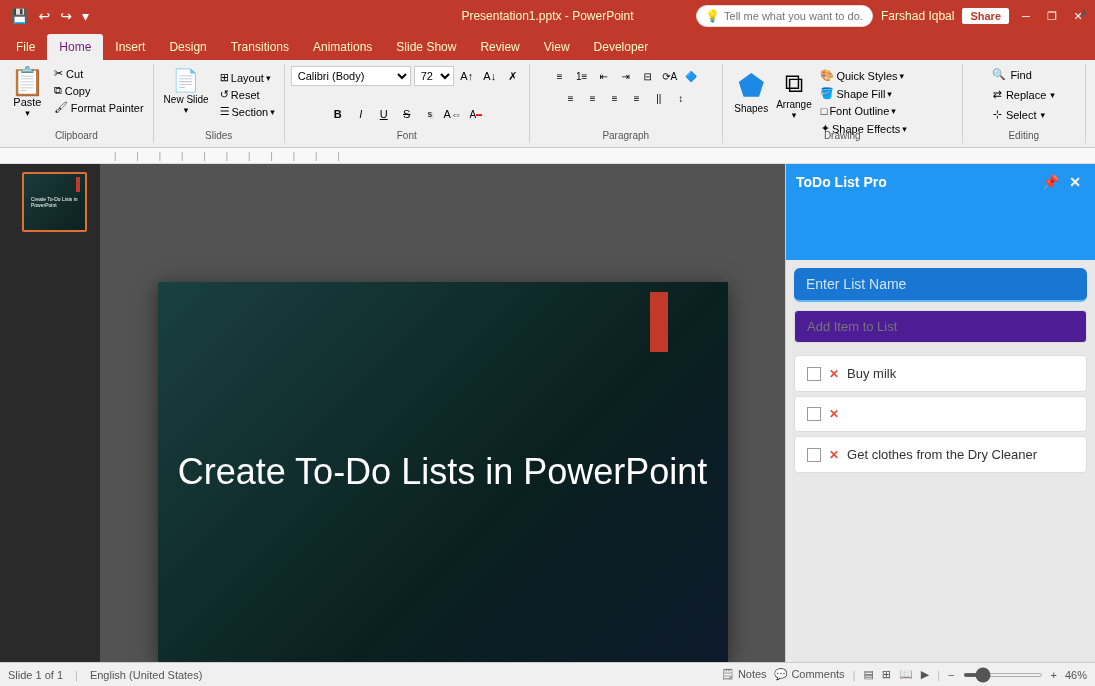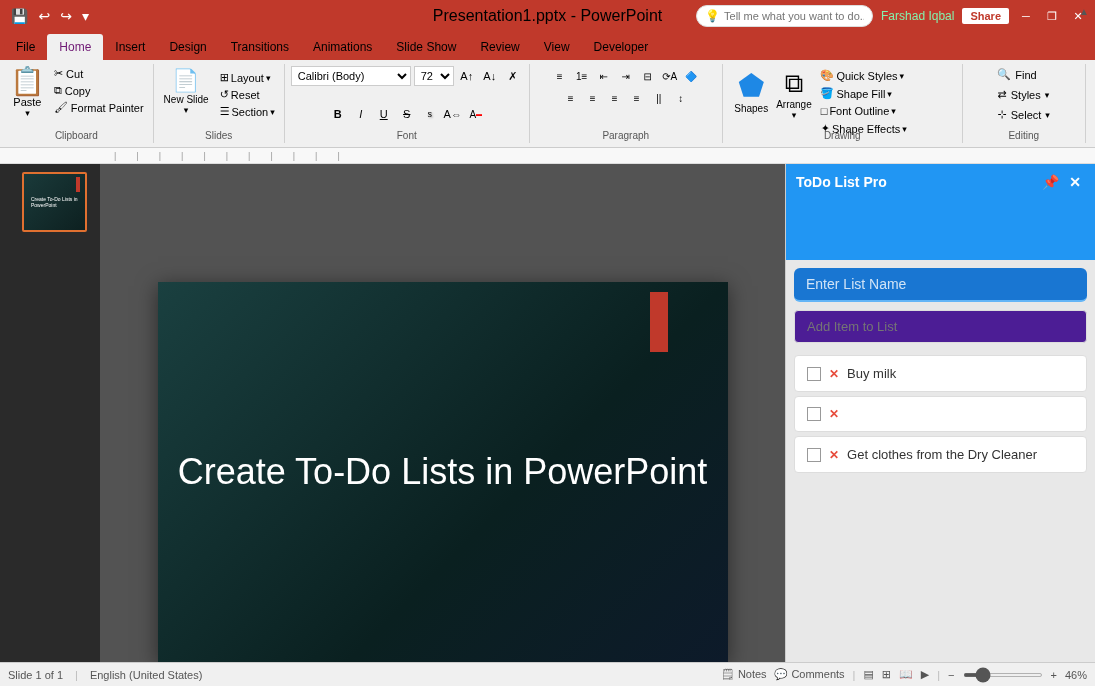--- a/index.html
+++ b/index.html
@@ -9,37 +9,37 @@
     .title-bar {
       background: #c0392b;
       height: 32px;
       display: flex;
       align-items: center;
       justify-content: space-between;
       padding: 0 8px;
       color: white;
     }
     .title-bar-left { display: flex; align-items: center; gap: 6px; }
-    .title-bar-center { position: absolute; left: 50%; transform: translateX(-50%); font-size: 16px; color: #000000; }
+    .title-bar-center { position: absolute; left: 50%; transform: translateX(-50%); font-size: 12px; color: #fef9c3; }
     .title-btn { width: 18px; height: 18px; display: flex; align-items: center; justify-content: center; font-size: 11px; color: white; cursor: pointer; }
     .quick-access { display: flex; gap: 4px; align-items: center; }
     .qa-btn { color: white; font-size: 14px; cursor: pointer; padding: 2px 3px; }
 
     
     .ribbon-tabs {
       background: #c0392b;
       height: 28px;
       display: flex;
       align-items: flex-end;
       padding: 0 4px;
     }
     .ribbon-tab {
       padding: 5px 12px;
       font-size: 12px;
-      color: #000000;
+      color: #fef9c3;
       cursor: pointer;
       border-radius: 3px 3px 0 0;
       height: 26px;
       display: flex;
       align-items: center;
     }
     .ribbon-tab.active { background: #f0f0f0; color: #701a75; }
 
     
     .ribbon {
@@ -357,21 +357,21 @@
       <span class="qa-btn" title="Redo">↪</span>
       <span class="qa-btn" title="Customize">▾</span>
     </div>
   </div>
   <div class="title-bar-center">Presentation1.pptx - PowerPoint</div>
   <div class="user-area">
     <div class="tell-me-box">
       <span>💡</span>
       <input type="text" placeholder="Tell me what you want to do..." style="">
     </div>
-    <span style="font-size:12px;color:#86efac;">Farshad Iqbal</span>
+    <span style="font-size:12px;color:#fef9c3;">Farshad Iqbal</span>
     <button class="user-btn">Share</button>
     <div class="title-btn">─</div>
     <div class="title-btn">❐</div>
     <div class="title-btn close">✕</div>
   </div>
 </div>
 
 <div class="ribbon-tabs">
   <div class="ribbon-tab">File</div>
   <div class="ribbon-tab active">Home</div>
@@ -533,21 +533,21 @@
 
   <div class="ribbon-group editing-group">
     <div class="ribbon-group-content">
       <div style="display:flex;flex-direction:column;gap:3px;padding-bottom:14px;">
         <div class="edit-btn">
           <span>🔍</span>
           <span>Find</span>
         </div>
         <div class="edit-btn">
           <span>⇄</span>
-          <span>Styles</span>
+          <span>Replace</span>
           <span style="font-size:9px;">▾</span>
         </div>
         <div class="edit-btn">
           <span>⊹</span>
           <span>Select</span>
           <span style="font-size:9px;">▾</span>
         </div>
       </div>
     </div>
     <div class="ribbon-group-label" style="font-size:10px;color:#555;position:absolute;bottom:2px;left:0;right:0;text-align:center;">Editing</div>

